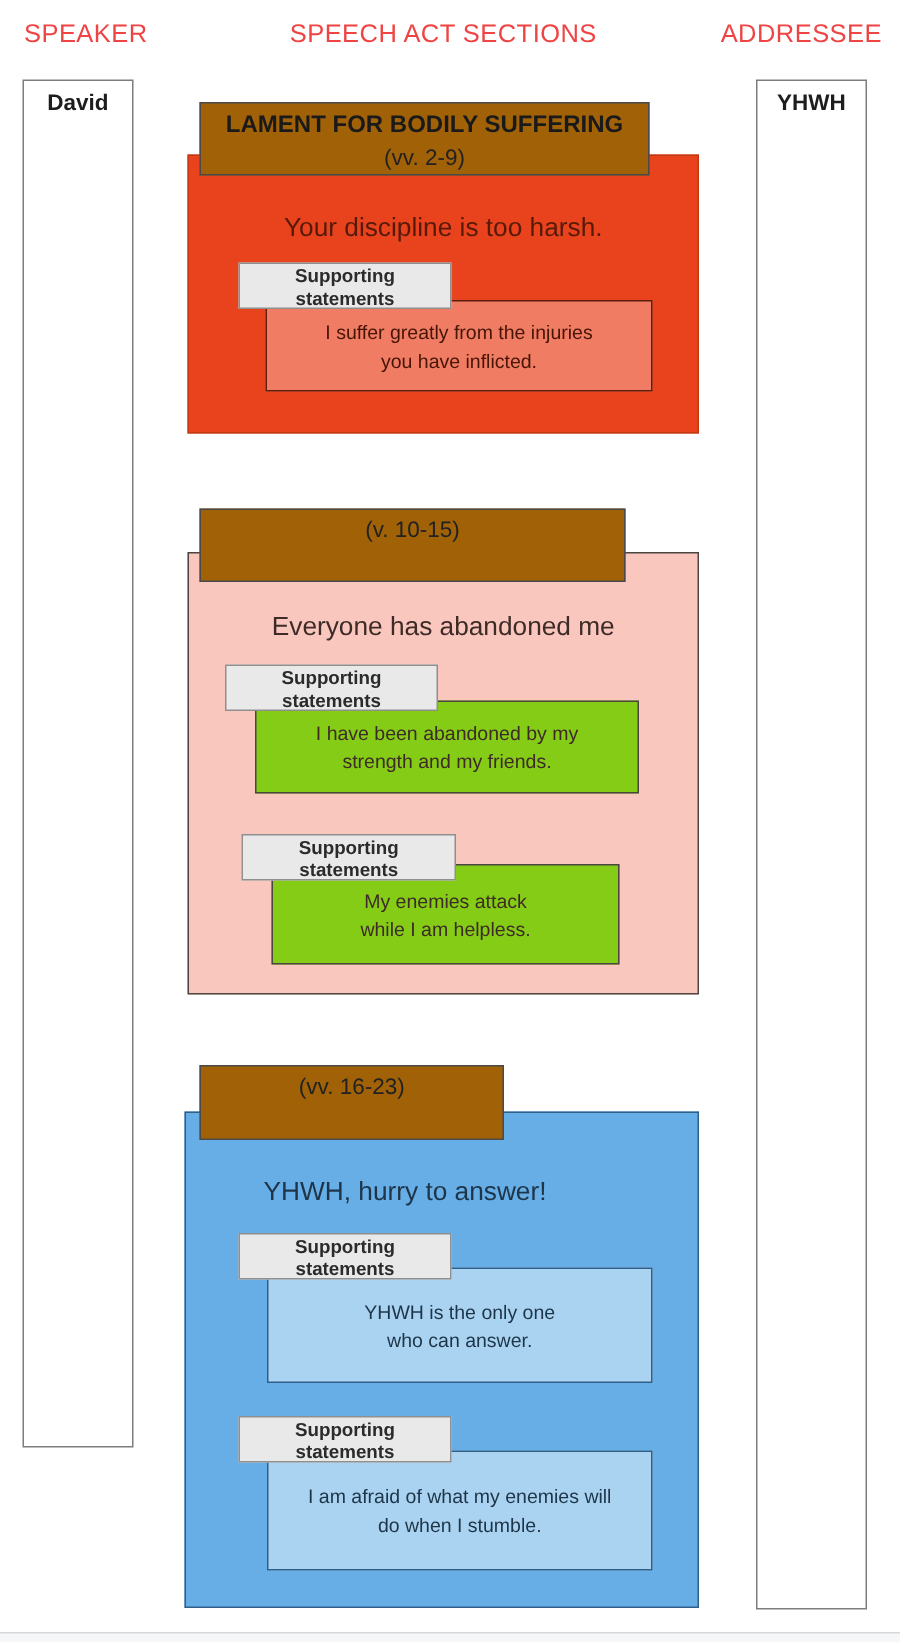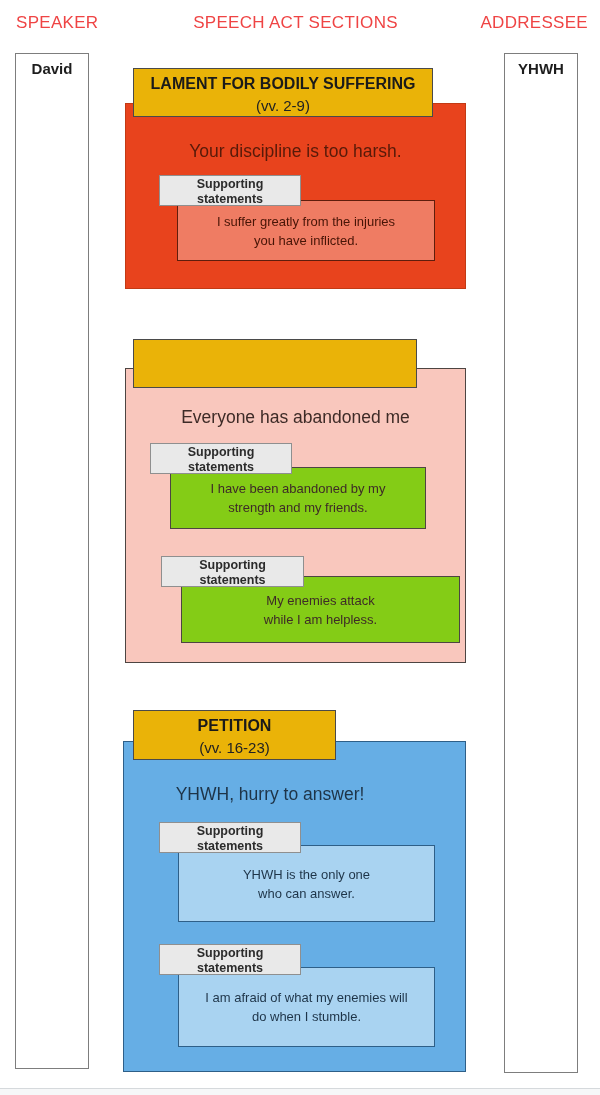--- a/index.html
+++ b/index.html
@@ -21,21 +21,21 @@
   }
 
   
   .section-box { border: 1px solid transparent; }
   .sec1-box { background: #E8431D; border-color: #C23A14; }
   .sec2-box { background: #F9C7BD; border-color: #4D4542; }
   .sec3-box { background: #66AEE5; border-color: #2E5F88; }
 
   
   .section-header {
-    background: #eab308; border: 1.5px solid #4A4A4A;
+    background: #a16207; border: 1.5px solid #4A4A4A;
     text-align: center; padding-top: 3px;
   }
   .section-title { font-size: 16px; font-weight: bold; color: #1a1a1a; line-height: 23px; }
   .section-verses { font-size: 15px; color: #222222; line-height: 21px; }
 
   
   .statement { font-size: 17.5px; text-align: center; white-space: nowrap; }
   .sec1-text { color: #571A09; }
   .sec2-text { color: #3E2B27; }
   .sec3-text { color: #1E3448; }
@@ -61,21 +61,21 @@
   
   .bottom-divider { background: #F6F7F8; border-top: 1px solid #D5D9DC; }
 </style>
 </head>
 <body>
 
 <div class="abs col-header" style="left:16px; top:13px;">SPEAKER</div>
 <div class="abs col-header" style="left:125px; width:341px; top:13px; text-align:center;">SPEECH ACT SECTIONS</div>
 <div class="abs col-header" style="right:12px; top:13px;">ADDRESSEE</div>
 
-<div class="abs side-box" style="left:15px; top:53px; width:74px; height:1016px;">
+<div class="abs side-box" style="left:15px; top:53px; width:74px; height:912px;">
   <span>David</span>
 </div>
 
 <div class="abs side-box" style="left:504px; top:53px; width:74px; height:1020px;">
   <span>YHWH</span>
 </div>
 
 <div class="abs section-box sec1-box" style="left:125px; top:103px; width:341px; height:186px;"></div>
 
 <div class="abs statement sec1-text" style="left:125px; width:341px; top:141px;">Your discipline is too harsh.</div>
@@ -94,43 +94,43 @@
 <div class="abs section-box sec2-box" style="left:125px; top:368px; width:341px; height:295px;"></div>
 
 <div class="abs statement sec2-text" style="left:125px; width:341px; top:407px;">Everyone has abandoned me</div>
 
 <div class="abs inner-box sec2-inner" style="left:170px; top:467px; width:256px; height:62px;">I have been abandoned by my
 strength and my friends.</div>
 
 <div class="abs support-label" style="left:150px; top:443px; width:142px; height:31px;">Supporting
 statements</div>
 
-<div class="abs inner-box sec2-inner" style="left:181px; top:576px; width:279px; height:67px;">My enemies attack
+<div class="abs inner-box sec2-inner" style="left:181px; top:576px; width:232px; height:67px;">My enemies attack
 while I am helpless.</div>
 
 <div class="abs support-label" style="left:161px; top:556px; width:143px; height:31px;">Supporting
 statements</div>
 
 <div class="abs section-header" style="left:133px; top:339px; width:284px; height:49px;">
+  <div class="section-verses">(v. 10-15)</div>
 </div>
 
 <div class="abs section-box sec3-box" style="left:123px; top:741px; width:343px; height:331px;"></div>
 
 <div class="abs statement sec3-text" style="left:123px; width:294px; top:784px;">YHWH, hurry to answer!</div>
 
 <div class="abs inner-box sec3-inner" style="left:178px; top:845px; width:257px; height:77px;">YHWH is the only one
 who can answer.</div>
 
 <div class="abs support-label" style="left:159px; top:822px; width:142px; height:31px;">Supporting
 statements</div>
 
 <div class="abs inner-box sec3-inner" style="left:178px; top:967px; width:257px; height:80px;">I am afraid of what my enemies will
 do when I stumble.</div>
 
 <div class="abs support-label" style="left:159px; top:944px; width:142px; height:31px;">Supporting
 statements</div>
 
 <div class="abs section-header" style="left:133px; top:710px; width:203px; height:50px;">
-  <div class="section-title">PETITION</div>
   <div class="section-verses">(vv. 16-23)</div>
 </div>
 
 <div class="abs bottom-divider" style="left:0; top:1088px; width:600px; height:7px;"></div>
 
 </body></html>

